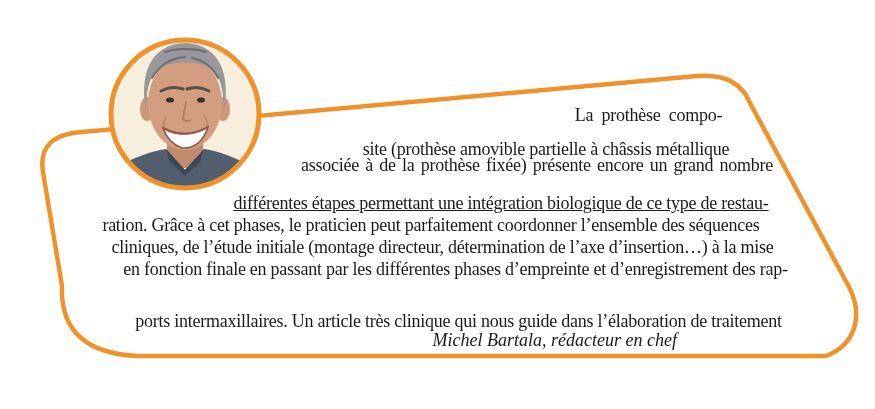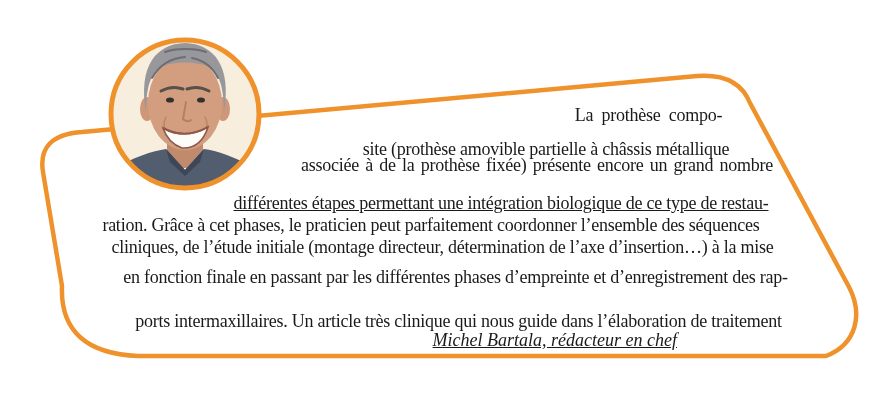--- a/index.html
+++ b/index.html
@@ -21,29 +21,28 @@
     color:var(--text-color,#1A1A1A);
     white-space:nowrap;
   }
   .l0{top:104px;padding:0 143px 0 565px;word-spacing:4px;}
   .l1{top:126px;padding:0 140px 0 357px;margin-top:12px;}
   .l2{top:148px;padding:0 56px 0 255px;word-spacing:2px;margin-top:6px;}
   .l3{top:170px;padding:0 112px 0 242px;}
   .l4{top:192px;padding:0  98px 0 225px;text-decoration:underline;}
   .l5{top:214px;padding:0  93px 0  80px;}
   .l6{top:236px;padding:0  82px 0  92px;}
-  .l7{top:258px;padding:0  72px 0 108px;margin-top:8px;}
+  .l7{top:258px;padding:0  72px 0 108px;}
   .l8{top:280px;padding:0  62px 0 104px;margin-top:30px;}
   .l9{top:302px;padding:0 410px 0  78px;}
   .signature{
     position:absolute;left:0;top:329px;width:707px;box-sizing:border-box;
     padding-right:30px;text-align:right;
     font:italic 18px/22px "Liberation Serif",serif;
     color:var(--text-color,#1A1A1A);
-    text-decoration:underline;
   }
 </style>
 </head>
 <body>
 
 <div class="stage">
 
   <svg class="graphic" viewBox="0 0 875 409" aria-hidden="true">
 
     <path d="M 82,132

